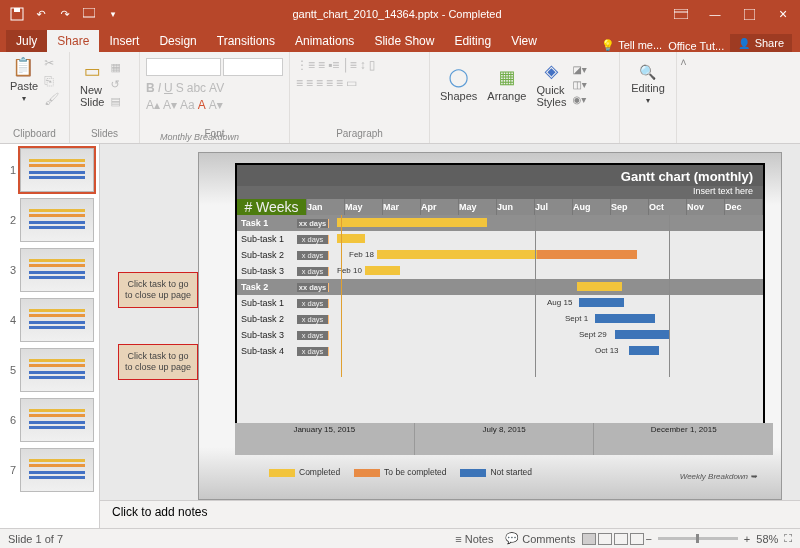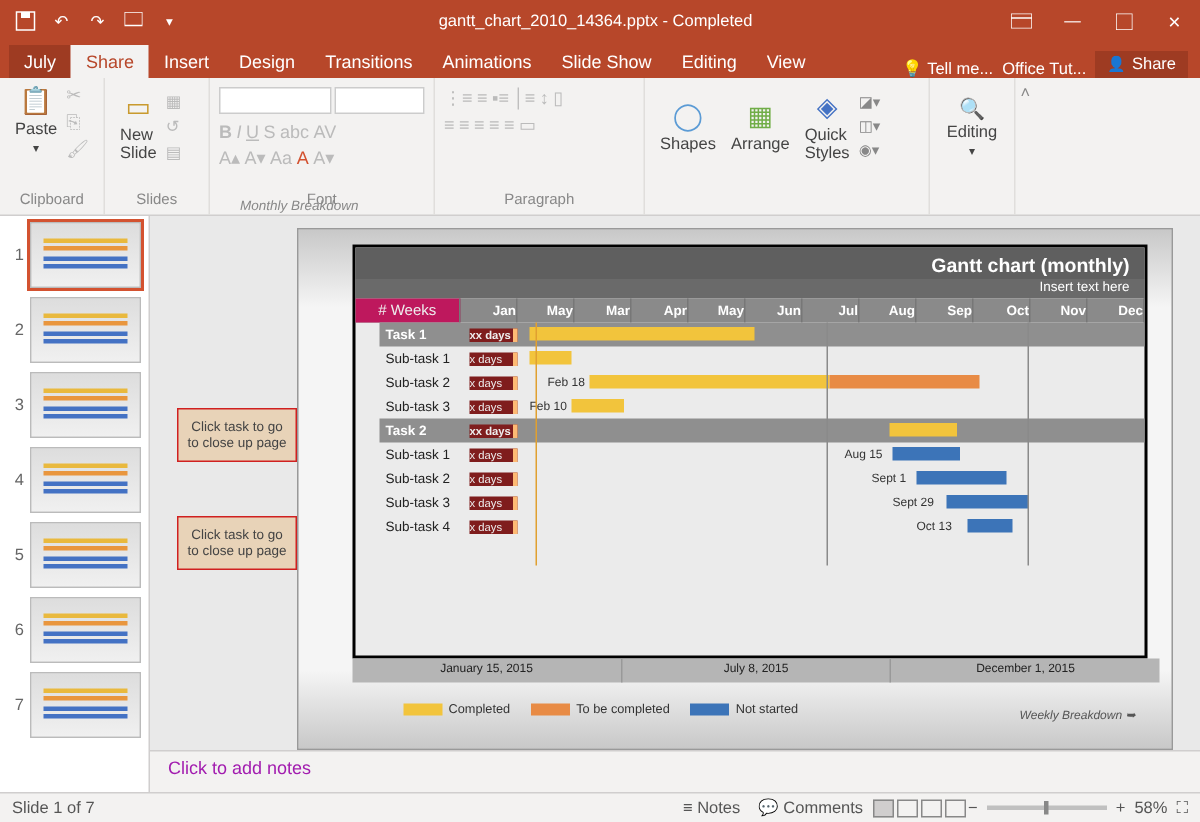--- a/index.html
+++ b/index.html
@@ -46,42 +46,42 @@
 .slidewrap { flex: 1; padding: 8px 18px 0 18px; display:flex; position:relative;}
 .callouts { width: 80px; display:flex; flex-direction:column; justify-content:center; gap:36px;}
 .callout { border:1.5px solid #d02020; background:#e8d3b8; font-size:9px; color:#444; padding:6px 4px; text-align:center; line-height:1.2;}
 .slide { flex:1; background:linear-gradient(#c8c8c8,#f5f5f5 15% 85%,#c8c8c8); border:1px solid #999; position:relative; font-size:9px; color:#333;}
 .topnote{position:absolute;top:-12px;left:60px;font-size:9px;color:#888;font-style:italic;}
 
 .chartbox{position:absolute;top:10px;left:36px;right:16px;bottom:60px;border:2px solid #000;background:#ebebeb;}
 .cheader{background:#5f5f5f;color:#fff;text-align:right;padding:4px 10px 2px;font-size:13px;font-weight:bold;}
 .csub{background:#6a6a6a;color:#fff;text-align:right;padding:0 10px 3px;font-size:9px;}
 .monthrow{display:flex;background:#8a8a8a;font-size:9px;}
-.weekcell{width:70px;color:#eee;display:flex;align-items:center;justify-content:center;border-right:1px solid #777;background:#be185d;font-size:10px;}
-.mcell{flex:1;color:#fff;text-align:right;padding:3px 0;border-right:1px solid #777;font-weight:bold;}
-.rows{position:relative;margin-left:16px;}
+.weekcell{width:70px;color:#eee;display:flex;align-items:center;justify-content:center;border-right:1px solid #777;background:#4d7c0f;font-size:14px;}
+.mcell{flex:1;color:#fff;text-align:left;padding:3px 0;border-right:1px solid #777;font-weight:bold;}
+.rows{position:relative;}
 .trow{display:flex;align-items:center;height:16px;position:relative;}
 .tlabel{width:60px;padding-left:4px;font-size:9px;color:#222;}
-.tdays{width:32px;background:#7f1d1d;color:#eee;font-size:7.5px;margin-right:4px;border-right:3px solid #fdba74;}
+.tdays{width:32px;background:#737373;color:#eee;font-size:7.5px;text-align:center;margin-right:4px;border-right:1px solid #fdba74;}
 .taskhead{background:#8f8f8f;color:#fff;font-weight:bold;height:16px;display:flex;align-items:center;}
 .taskhead .tlabel{color:#fff;}
 .bar{position:absolute;height:9px;top:3px;}
 .yellow{background:#f2c43c;}
 .orange{background:#e88b45;}
 .blue{background:#3c74b8;}
 .datelab{position:absolute;font-size:8px;color:#333;}
 .vline{position:absolute;top:0;bottom:-18px;width:1px;background:#8a8a8a;}
 .today{background:#e0a030;width:1px;}
-.bottomsplit{position:absolute;left:36px;right:8px;height:16px;background:#b5b5b5;display:flex;}
+.bottomsplit{position:absolute;left:36px;right:8px;height:32px;background:#b5b5b5;display:flex;}
 .bottomsplit span{flex:1;text-align:center;font-size:8px;color:#222;padding-top:2px;border-right:1px solid #999;}
 .legend{position:absolute;left:70px;bottom:22px;font-size:8.5px;display:flex;gap:14px;align-items:center;color:#333;}
 .legend i{display:inline-block;width:26px;height:8px;margin-right:4px;vertical-align:middle;}
 .wbreak{position:absolute;right:24px;bottom:18px;font-size:8px;font-style:italic;color:#555;}
 
-.notes { height: 28px; background:#f3f2f1; border-top:1px solid #d0cece; padding:4px 12px; color:#a21caf; font-size:12px;}
+.notes { height: 28px; background:#f3f2f1; border-top:1px solid #d0cece; padding:4px 12px; color:#000000; font-size:12px;}
 
 .status { height: 20px; background:#f3f2f1; border-top:1px solid #d0cece; display:flex; align-items:center; font-size:11px; color:#555; padding:0 8px;}
 .status .sp { flex:1; }
 .sbtn{padding:0 6px;display:flex;align-items:center;gap:3px;}
 .viewic{width:14px;height:12px;border:1px solid #888;margin:0 1px;}
 .zoomslider{width:80px;height:3px;background:#c0c0c0;margin:0 6px;position:relative;}
 .zoomslider::after{content:"";position:absolute;left:38px;top:-3px;width:3px;height:9px;background:#888;}
 svg{display:block;}
 </style>
 </head>

